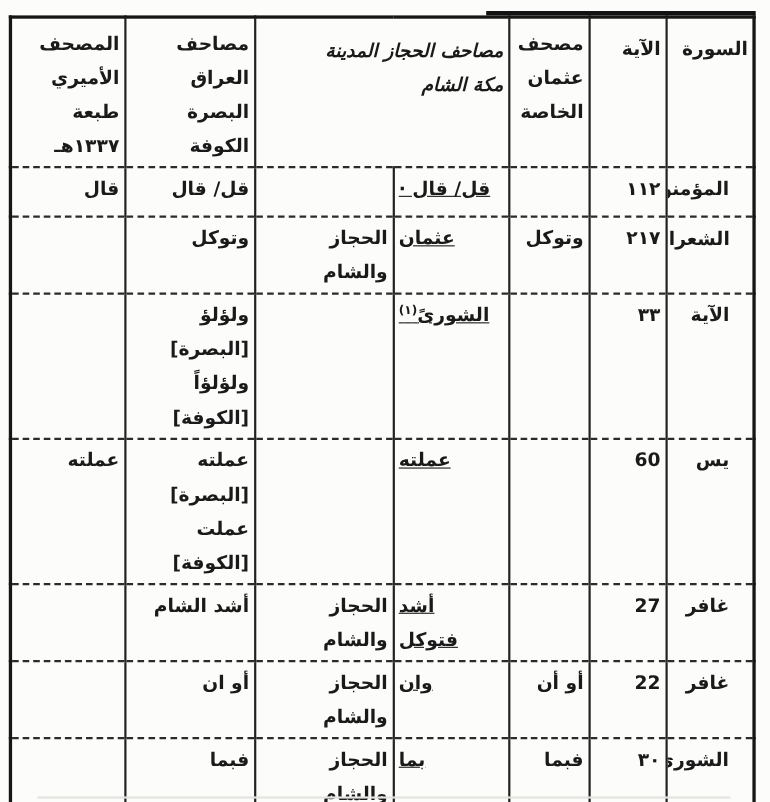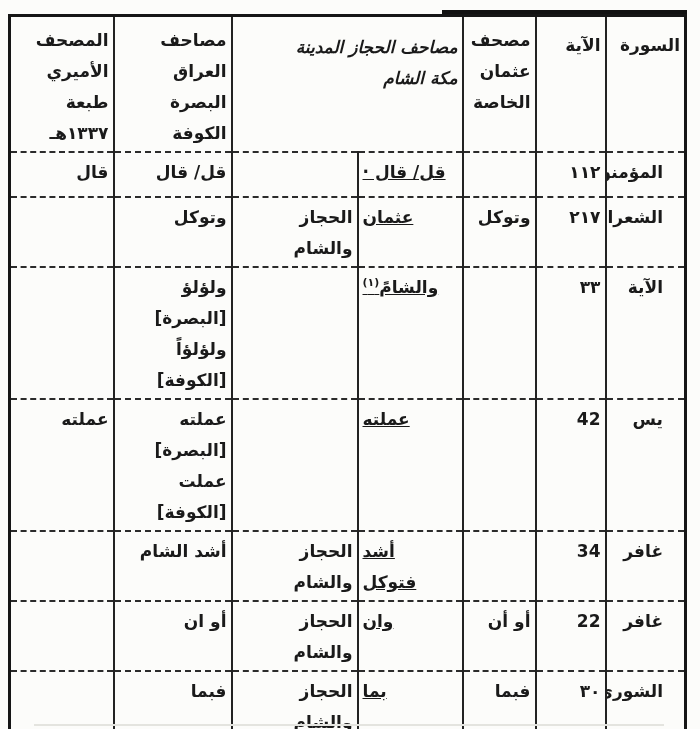--- a/index.html
+++ b/index.html
@@ -90,39 +90,39 @@
         <td class="c-uthman">وتوكل</td>
         <td class="c-hijaz-r"><span>عثمان</span><sup class="note"></sup></td>
         <td class="c-hijaz-l">الحجاز والشام</td>
         <td class="c-iraq">وتوكل</td>
         <td class="c-amiri"></td>
       </tr>
       <tr class="h78">
         <td class="c-surah">الآية</td>
         <td class="c-ayah">٣٣</td>
         <td class="c-uthman"></td>
-        <td class="c-hijaz-r"><span>والشامً</span><sup class="note">(١)</sup></td>
+        <td class="c-hijaz-r"><span>الشورىً</span><sup class="note">(١)</sup></td>
         <td class="c-hijaz-l"></td>
         <td class="c-iraq">ولؤلؤ [البصرة]
 ولؤلؤاً [الكوفة]</td>
         <td class="c-amiri"></td>
       </tr>
       <tr class="h75">
         <td class="c-surah">يس</td>
-        <td class="c-ayah">42</td>
+        <td class="c-ayah">60</td>
         <td class="c-uthman"></td>
         <td class="c-hijaz-r"><span>عملته</span><sup class="note"></sup></td>
         <td class="c-hijaz-l"></td>
         <td class="c-iraq">عملته [البصرة]
 عملت [الكوفة]</td>
         <td class="c-amiri">عملته</td>
       </tr>
       <tr class="h42">
         <td class="c-surah">غافر</td>
-        <td class="c-ayah">34</td>
+        <td class="c-ayah">27</td>
         <td class="c-uthman"></td>
         <td class="c-hijaz-r"><span>أشد فتوكل</span><sup class="note"></sup></td>
         <td class="c-hijaz-l">الحجاز والشام</td>
         <td class="c-iraq">أشد الشام</td>
         <td class="c-amiri"></td>
       </tr>
       <tr class="h43">
         <td class="c-surah">غافر</td>
         <td class="c-ayah">22</td>
         <td class="c-uthman">أو أن</td>

